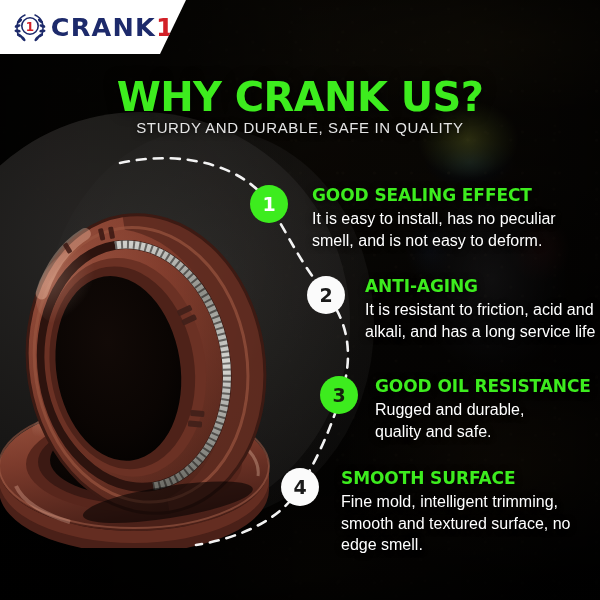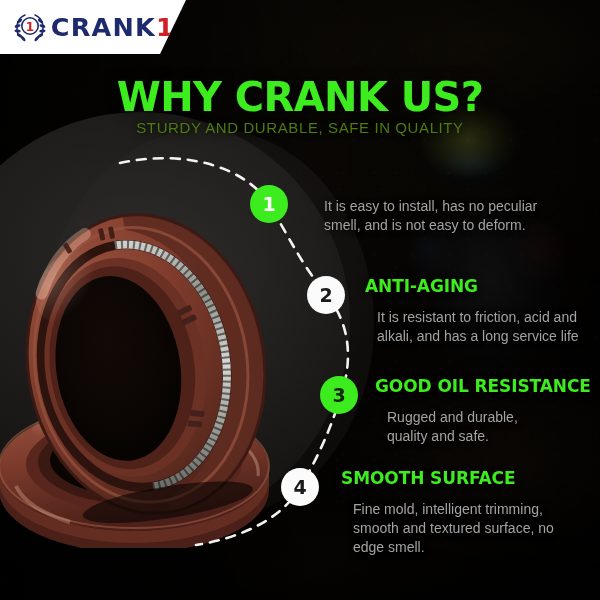--- a/index.html
+++ b/index.html
@@ -114,21 +114,21 @@
     white-space:nowrap;
   }
   .subtitle{
     position:absolute;
     left:0;right:0;top:119px;
     text-align:center;
     font-family:"Liberation Sans", sans-serif;
     font-weight:400;
     font-size:15px;
     letter-spacing:.6px;
-    color:#4d7c0f;
+    color:#e5e5e5;
     z-index:5;
     text-shadow:0 1px 6px rgba(0,0,0,.95);
     white-space:nowrap;
   }
 
   
   .product{position:absolute;left:-6px;top:168px;width:292px;height:380px;z-index:3;}
 
   
   .path-svg{position:absolute;left:0;top:0;width:600px;height:600px;z-index:4;pointer-events:none;}
@@ -153,25 +153,25 @@
     font-size:17px;
     letter-spacing:-.1px;
     color:#3dec1e;
     text-shadow:0 1px 7px rgba(0,0,0,.9);
     white-space:nowrap;
     margin:0 0 3px 0;
   }
   .f-body{
     font-family:"Liberation Sans", sans-serif;
     font-weight:400;
-    font-size:14px;
+    font-size:16px;
     line-height:1.35;
-    color:#a3a3a3;
+    color:#ffffff;
     text-shadow:0 1px 6px rgba(0,0,0,.95);
-    margin:12px;
+    margin:0;
     white-space:pre-line;
   }
 </style>
 </head>
 <body>
 
 <div class="stage">
 
   <div class="bg"></div>
   <div class="bg-scrim"></div>
@@ -282,20 +282,21 @@
              C 352 326, 352 362, 341 396
              C 330 430, 318 458, 299 489
              C 280 520, 240 538, 196 545" fill="none" stroke="#ffffff" stroke-width="2.6" stroke-dasharray="9 8" stroke-linecap="round" opacity=".95"></path>
   </svg>
 
   <div class="feature" style="left:250px;top:185px;width:350px;">
     <div class="badge green" style="left:0px;top:0px;">
       <span>1</span>
     </div>
     <div style="margin-left:62px;">
+      <p class="f-head">GOOD SEALING EFFECT</p>
       <p class="f-body">It is easy to install, has no peculiar
 smell, and is not easy to deform.</p>
     </div>
   </div>
 
   <div class="feature" style="left:307px;top:276px;width:300px;">
     <div class="badge white" style="left:0px;top:0px;">
       <span>2</span>
     </div>
     <div style="margin-left:58px;">

